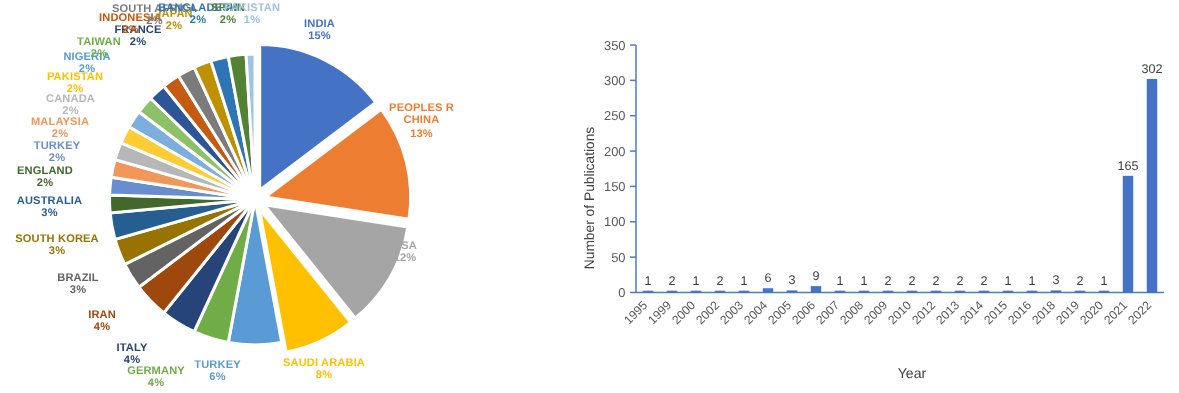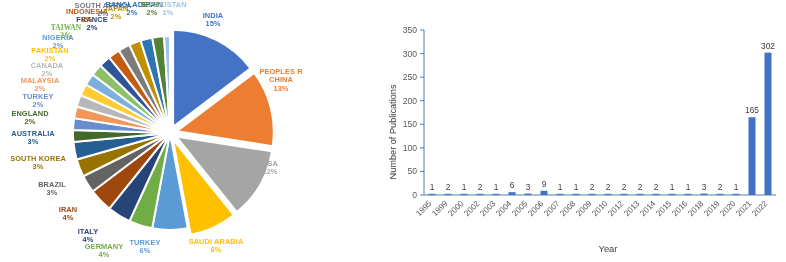--- a/index.html
+++ b/index.html
@@ -150,21 +150,21 @@
           <span class="pc">2%</span>
         </div>
         <div class="pie-label lbl-c" style="left: 50px; top: 47px; color: rgb(255, 192, 0); transform: translateX(-50%);">
           <span class="nm">PAKISTAN</span>
           <span class="pc">2%</span>
         </div>
         <div class="pie-label lbl-c" style="left: 58px; top: 34px; color: rgb(91, 155, 213); transform: translateX(-50%);">
           <span class="nm">NIGERIA</span>
           <span class="pc">2%</span>
         </div>
-        <div class="pie-label lbl-c" style="left: 66px; top: 24px; color: rgb(112, 173, 71); transform: translateX(-50%); font-family: Liberation Serif, serif;">
+        <div class="pie-label lbl-c" style="left: 66px; top: 24px; color: rgb(112, 173, 71); transform: translateX(-50%);">
           <span class="nm">TAIWAN</span>
           <span class="pc">2%</span>
         </div>
         <div class="pie-label lbl-c" style="left: 92px; top: 16px; color: rgb(38, 68, 120); transform: translateX(-50%);">
           <span class="nm">FRANCE</span>
           <span class="pc">2%</span>
         </div>
         <div class="pie-label lbl-c" style="left: 87px; top: 8px; color: rgb(197, 90, 17); transform: translateX(-50%);">
           <span class="nm">INDONESIA</span>
           <span class="pc">2%</span>

